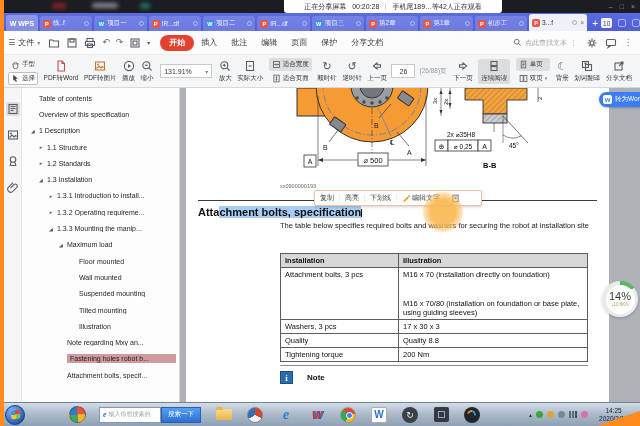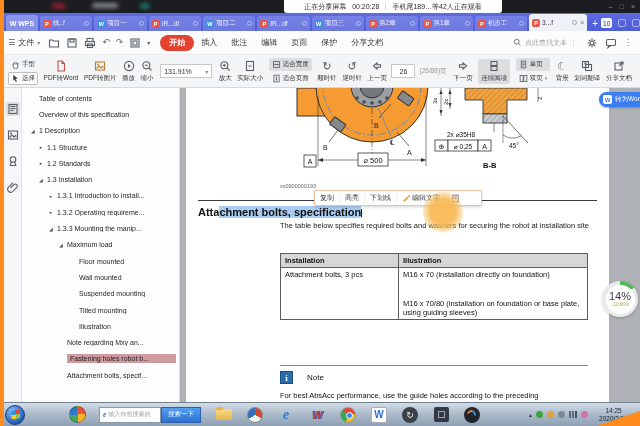--- a/index.html
+++ b/index.html
@@ -105,21 +105,21 @@
   .spec-table th,.spec-table td{border:1px solid #5d5d5d;padding:2px 4px;text-align:left;vertical-align:top;font-weight:normal}
   .spec-table th{background:#d7d7d7;font-weight:bold}
   .cw1{width:118px}
   .cellp+.cellp{margin-top:20px}
   .cellp:empty{display:none}
   .notebox{left:94px;top:277px;width:308px}
   .notetop{height:1px;background:#8a8a8a;margin-bottom:5px}
   .noterow{display:flex;align-items:center;gap:14px}
   .noteicon{width:13px;height:13px;background:#2b6cab;border:1px solid #1d4f80;color:#fff;
     font-family:"Liberation Serif",serif;font-weight:bold;font-size:9px;display:flex;align-items:center;justify-content:center}
-  .notetitle{font-size:8px;font-weight:normal;color:#111}
+  .notetitle{font-size:8px;font-weight:bold;color:#111}
   .notebody{margin-top:7px;font-size:7.5px;color:#111}
 
   
   .towordbtn{left:599px;top:92px;width:41px;height:15px;background:#3d7df2;border-radius:8px 0 0 8px;
     display:flex;align-items:center;gap:3px;padding:0 0 0 4px;color:#fff;font-size:6.5px;z-index:12;box-shadow:0 1px 2px rgba(0,0,0,.25);white-space:nowrap}
   .wbadge{width:9px;height:9px;background:#fff;border-radius:2px;color:#3d7df2;font-size:6px;font-weight:bold;
     display:flex;align-items:center;justify-content:center;flex:none}
   .progress{left:602px;top:281px;width:36px;height:36px;border-radius:50%;z-index:12;
     background:conic-gradient(#58b95c 0 14%,#e9ebe9 14% 100%);display:flex;align-items:center;justify-content:center;box-shadow:0 1px 3px rgba(0,0,0,.2)}
   .progress-inner{width:29px;height:29px;border-radius:50%;background:#fff;display:flex;flex-direction:column;align-items:center;justify-content:center;line-height:1.1}
@@ -693,30 +693,47 @@
         </tr>
       </thead>
       <tbody>
         <tr>
           <td>Attachment bolts, 3 pcs</td>
           <td>
             <div class="cellp">M16 x 70 (installation directly on foundation)</div>
             <div class="cellp">M16 x 70/80 (installation on foundation or base plate, using guiding sleeves)</div>
           </td>
         </tr>
+        <tr>
+          <td>Washers, 3 pcs</td>
+          <td>
+              <div class="cellp">17 x 30 x 3</div>
+            </td>
+        </tr>
+        <tr>
+          <td>Quality</td>
+          <td>
+              <div class="cellp">Quality 8.8</div>
+            </td>
+        </tr>
+        <tr>
+          <td>Tightening torque</td>
+          <td>
+              <div class="cellp">200 Nm</div>
+            </td>
+        </tr>
       </tbody>
     </table>
 
     <div class="notebox">
       <div class="notetop"></div>
       <div class="noterow">
         <span class="noteicon">i</span>
         <span class="notetitle">Note</span>
       </div>
-      <div class="notebody">For best AbsAcc performance, use the guide holes according to the preceding</div>
     </div>
   </div>
 
   <div class="abs towordbtn">
     <span class="wbadge">W</span>
     <span>转为Word</span>
   </div>
   <div class="abs progress">
     <div class="progress-inner">
       <span class="ppct">14%</span>

